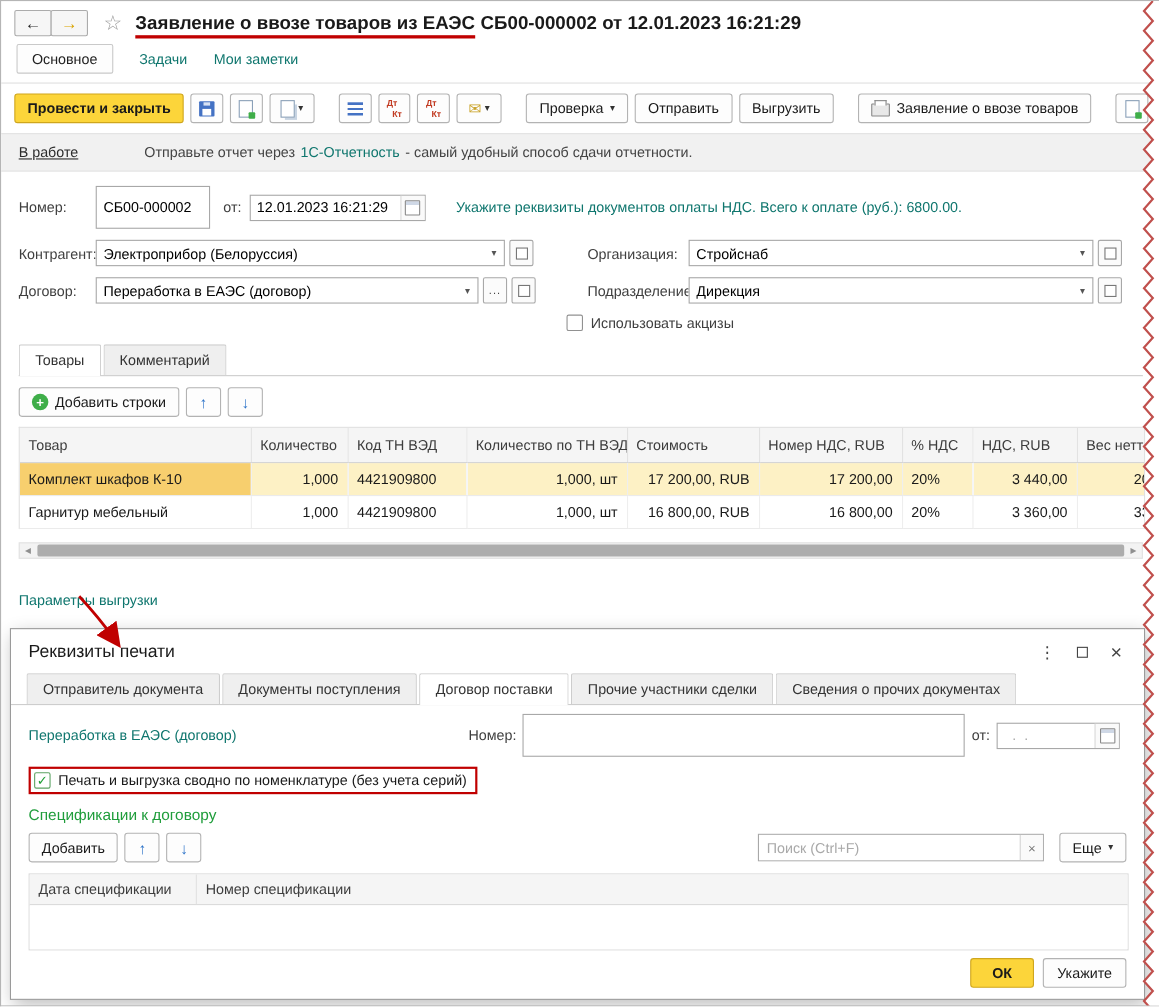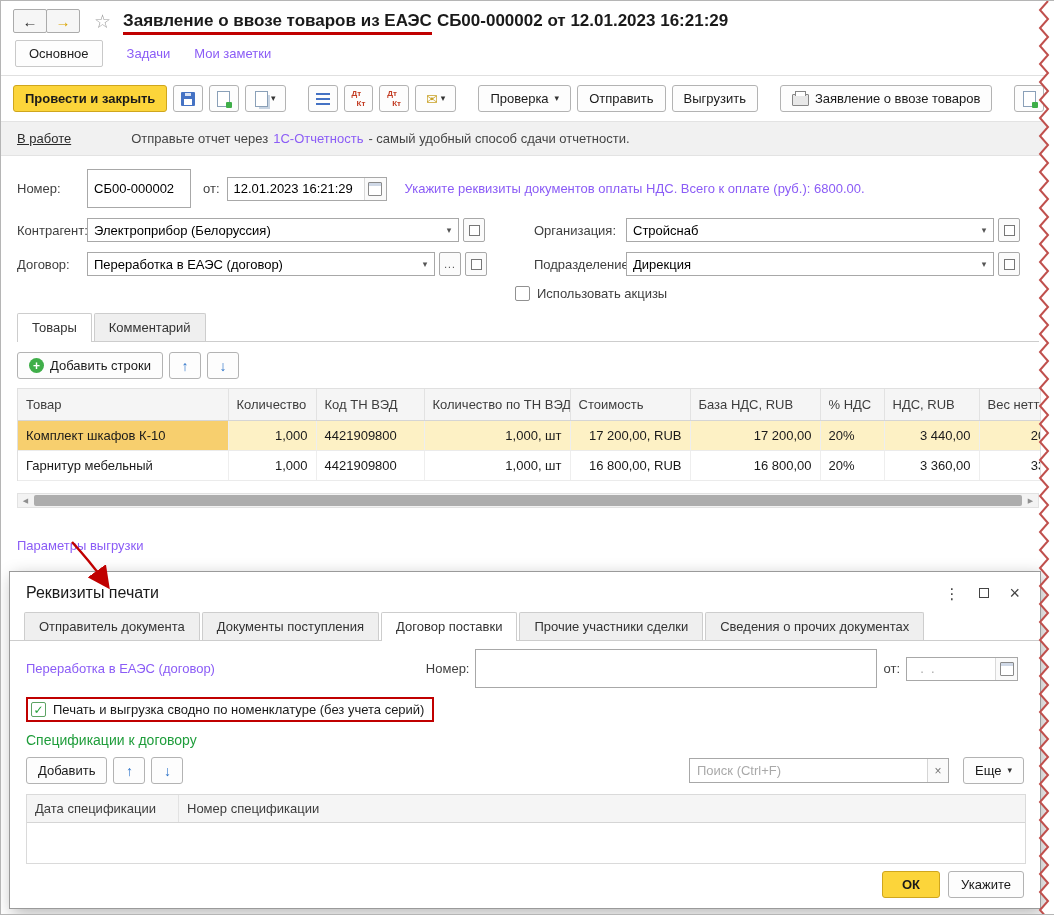--- a/index.html
+++ b/index.html
@@ -1,21 +1,21 @@
 <!DOCTYPE html>
 <html><head>
 <meta charset="utf-8">
 <style>
   html,body{margin:0;padding:0;background:#fff}
   .page{position:relative;width:1054px;height:915px;background:#fff;overflow:hidden;
         font-family:"Liberation Sans","DejaVu Sans",sans-serif;font-size:13px;color:#1a1a1a;
         border:1px solid #b5b5b5;border-right:none;box-sizing:border-box}
   button{font:inherit;cursor:pointer}
   a{cursor:pointer}
-  .link{color:#8b5cf6;text-decoration:none}
+  .link{color:#0f766e;text-decoration:none}
   .u{}
 
   
   .title-row{display:flex;align-items:center;gap:8px;padding:8px 12px 5px}
   .nav-group{display:flex}
   .nav-btn{width:34px;height:24px;border:1px solid #ababab;border-radius:2px;background:#f6f6f6;
            display:flex;align-items:center;justify-content:center;font-size:15px;padding:0}
   .nav-btn+.nav-btn{margin-left:-1px}
   .arr{font-weight:bold;line-height:1}
   .arr.back{color:#2b2b2b}
@@ -77,21 +77,21 @@
   .icon-cal{width:12px;height:12px;border:1px solid #8a8a8a;background:linear-gradient(#cfd8e6 0 3px,#fff 3px);border-radius:1px}
   .date-combo{width:160px}
   .sq-btn{width:22px;height:24px;border:1px solid #a8a8a8;background:#fbfbfb;display:flex;align-items:center;
           justify-content:center;margin-left:4px;border-radius:2px;padding:0}
   .dots-btn{font-size:10px;color:#444;letter-spacing:1px}
   .icon-open{width:9px;height:9px;border:1px solid #777;background:#fff}
   .w-contractor{width:372px}
   .w-contract{width:348px}
   .w-right{width:368px}
   .right-group{display:flex;align-items:center;margin-left:auto;margin-right:18px}
-  .vat{margin-left:18px;white-space:nowrap}
+  .vat{margin-left:28px;white-space:nowrap}
   .checkbox{width:15px;height:15px;border:1px solid #919191;background:#fff;display:inline-flex;
             align-items:center;justify-content:center;border-radius:2px;box-sizing:border-box;flex:none}
   .checkbox.checked{color:#21a038;font-weight:bold;font-size:12px;border-color:#5ca363}
   .excise-row{margin-left:498px;gap:7px;margin-top:0}
 
   
   .goods{padding-left:16px;width:1038px;box-sizing:border-box;margin-top:10px}
   .goods-tabs,.dlg-tabs{display:flex;border-bottom:1px solid #cdcdcd}
   .tab,.dlg-tab{padding:6px 14px;border:1px solid #cdcdcd;border-bottom:none;background:#efefef;color:#333;
        border-radius:2px 2px 0 0;margin-right:2px;white-space:nowrap}
@@ -328,21 +328,21 @@
               <col style="width:95px">
               <col style="width:100px">
           </colgroup>
           <thead>
             <tr>
               <th>Товар</th>
               <th>Количество</th>
               <th>Код ТН ВЭД</th>
               <th>Количество по ТН ВЭД</th>
               <th>Стоимость</th>
-              <th>База НДС, RUB</th>
+              <th>Номер НДС, RUB</th>
               <th>% НДС</th>
               <th>НДС, RUB</th>
               <th>Вес нетто, кг</th>
             </tr>
           </thead>
           <tbody>
             <tr class="current">
               <td>Комплект шкафов К-10</td>
               <td class="num">1,000</td>
               <td>4421909800</td>

